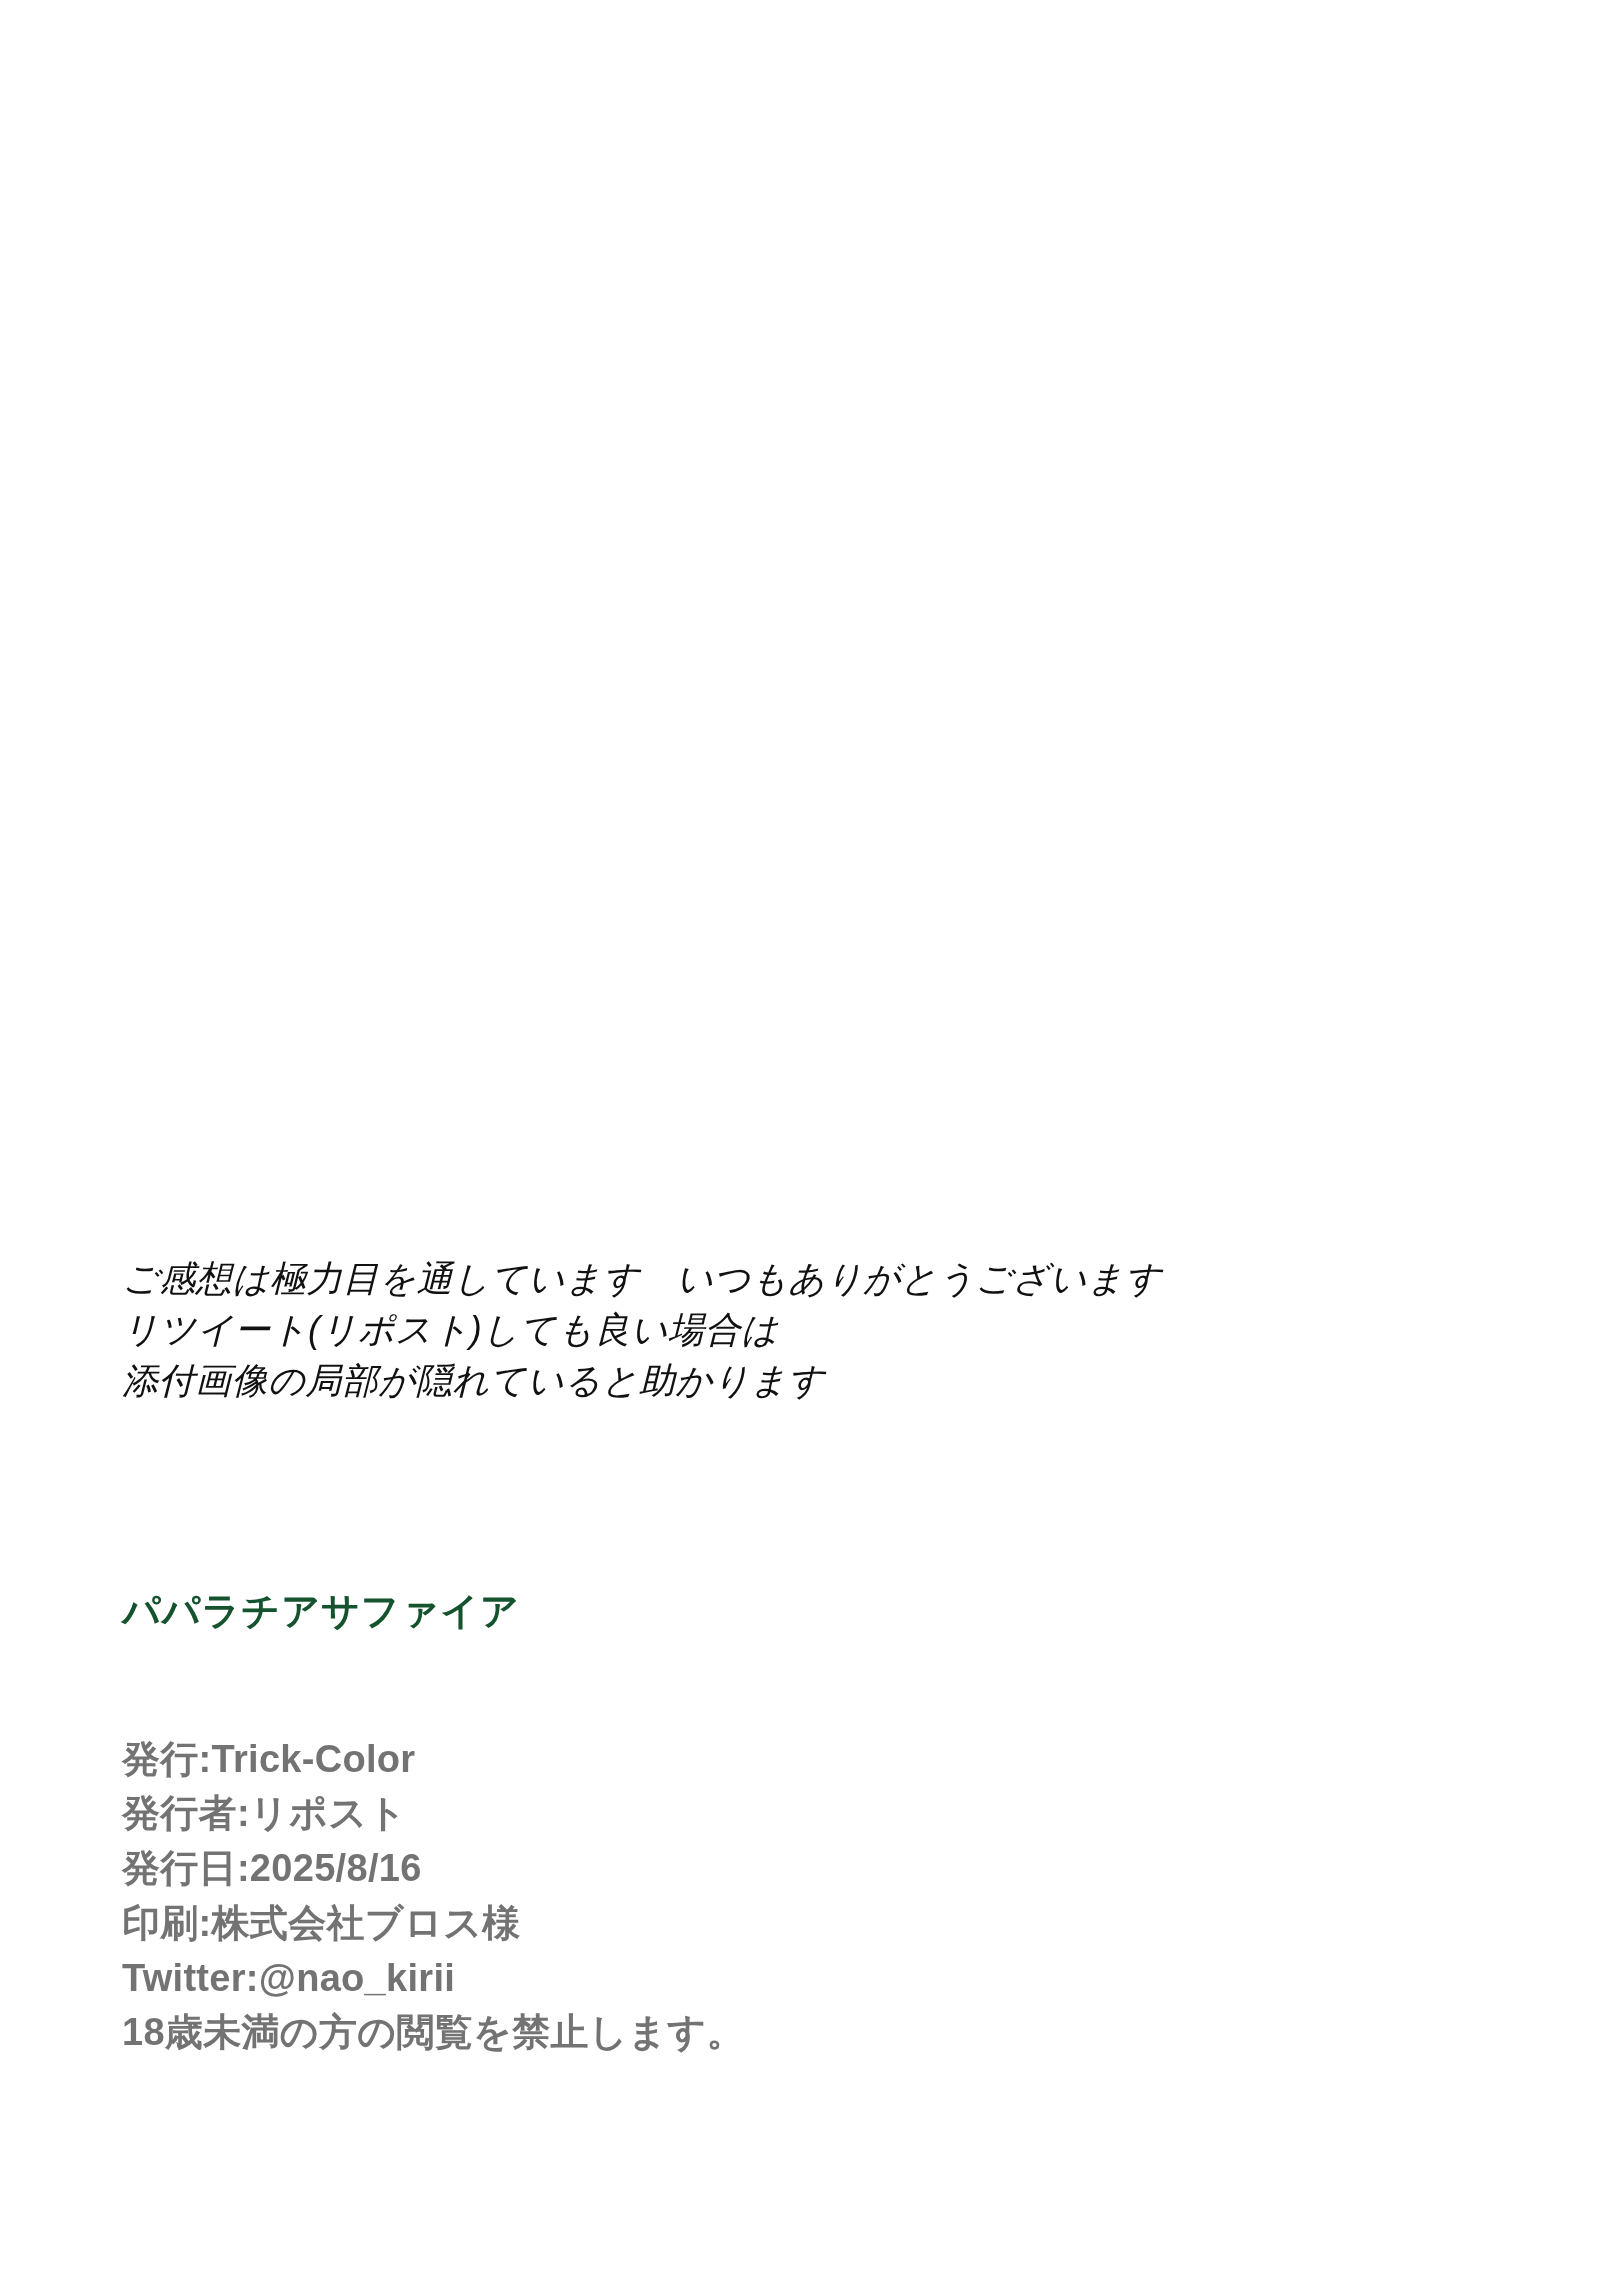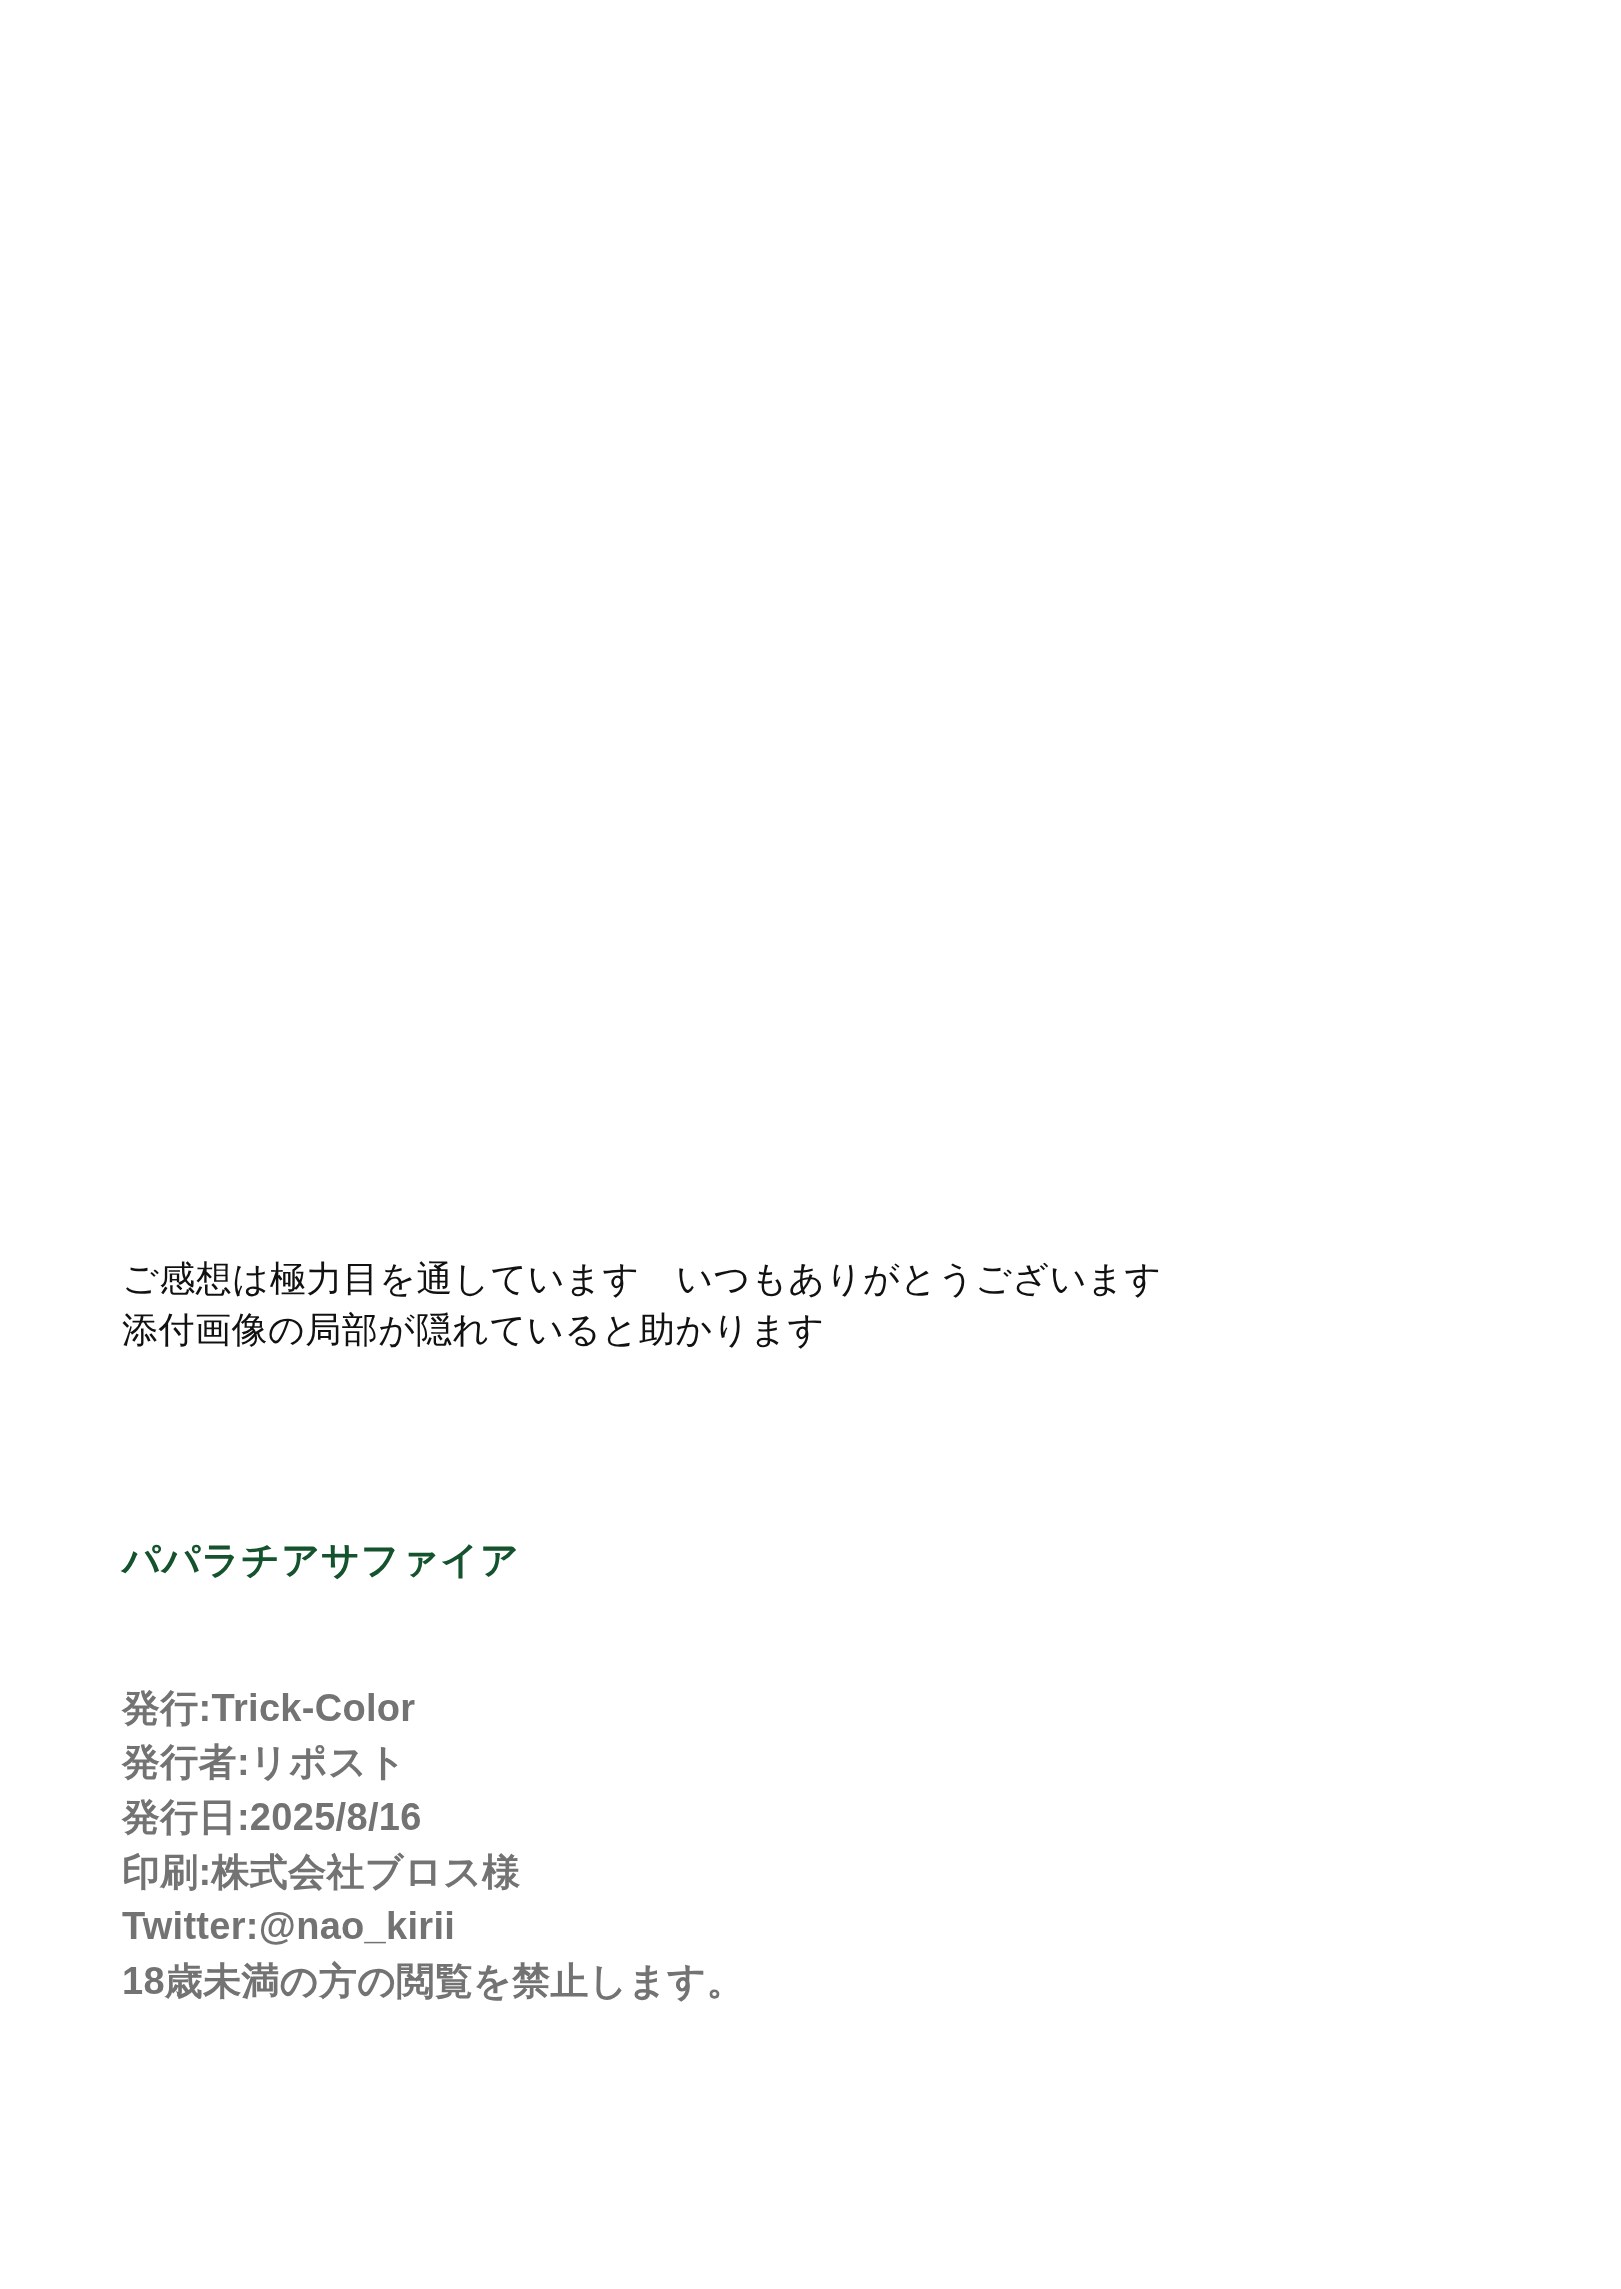--- a/index.html
+++ b/index.html
@@ -24,20 +24,21 @@
   }
   .note-block {
     font-size: 36px;
     line-height: 1.42;
     letter-spacing: 0.5px;
     color: #111111;
     font-weight: 400;
   }
   .note-line {
     white-space: pre;
+    font-style: italic;
   }
   .title-block {
     margin-top: 181px;
     font-size: 38px;
     line-height: 1.3;
     color: #14532d;
     letter-spacing: 0.9px;
     font-weight: 600;
   }
   .credits-block {
@@ -54,20 +55,21 @@
 </style>
 </head>
 <body>
 
 <div class="page">
 
   <div class="colophon">
 
     <div class="note-block">
       <div class="note-line">ご感想は極力目を通しています　いつもありがとうございます</div>
+      <div class="note-line">リツイート(リポスト)しても良い場合は</div>
       <div class="note-line">添付画像の局部が隠れていると助かります</div>
     </div>
 
     <div class="title-block">パパラチアサファイア</div>
 
     <div class="credits-block">
       <div class="credit-line">発行:Trick-Color</div>
       <div class="credit-line">発行者:リポスト</div>
       <div class="credit-line">発行日:2025/8/16</div>
       <div class="credit-line">印刷:株式会社ブロス様</div>

